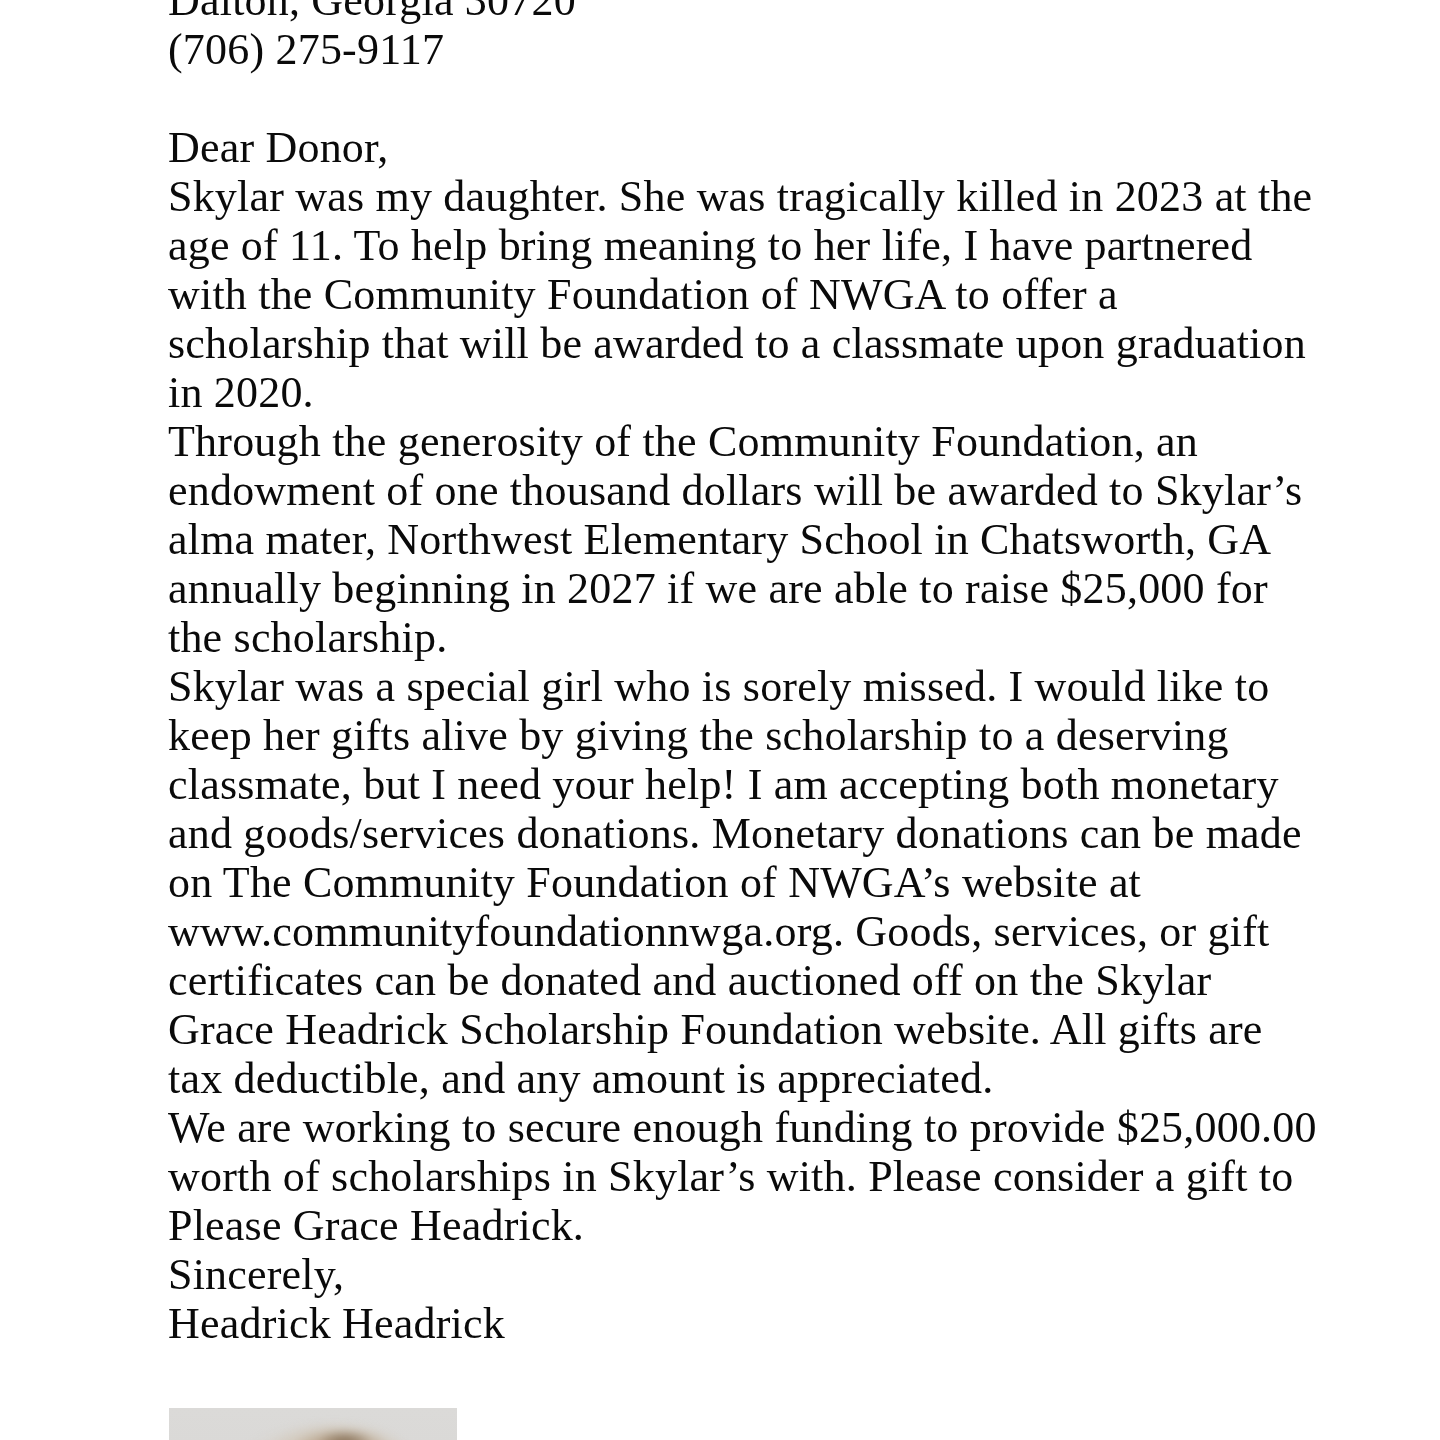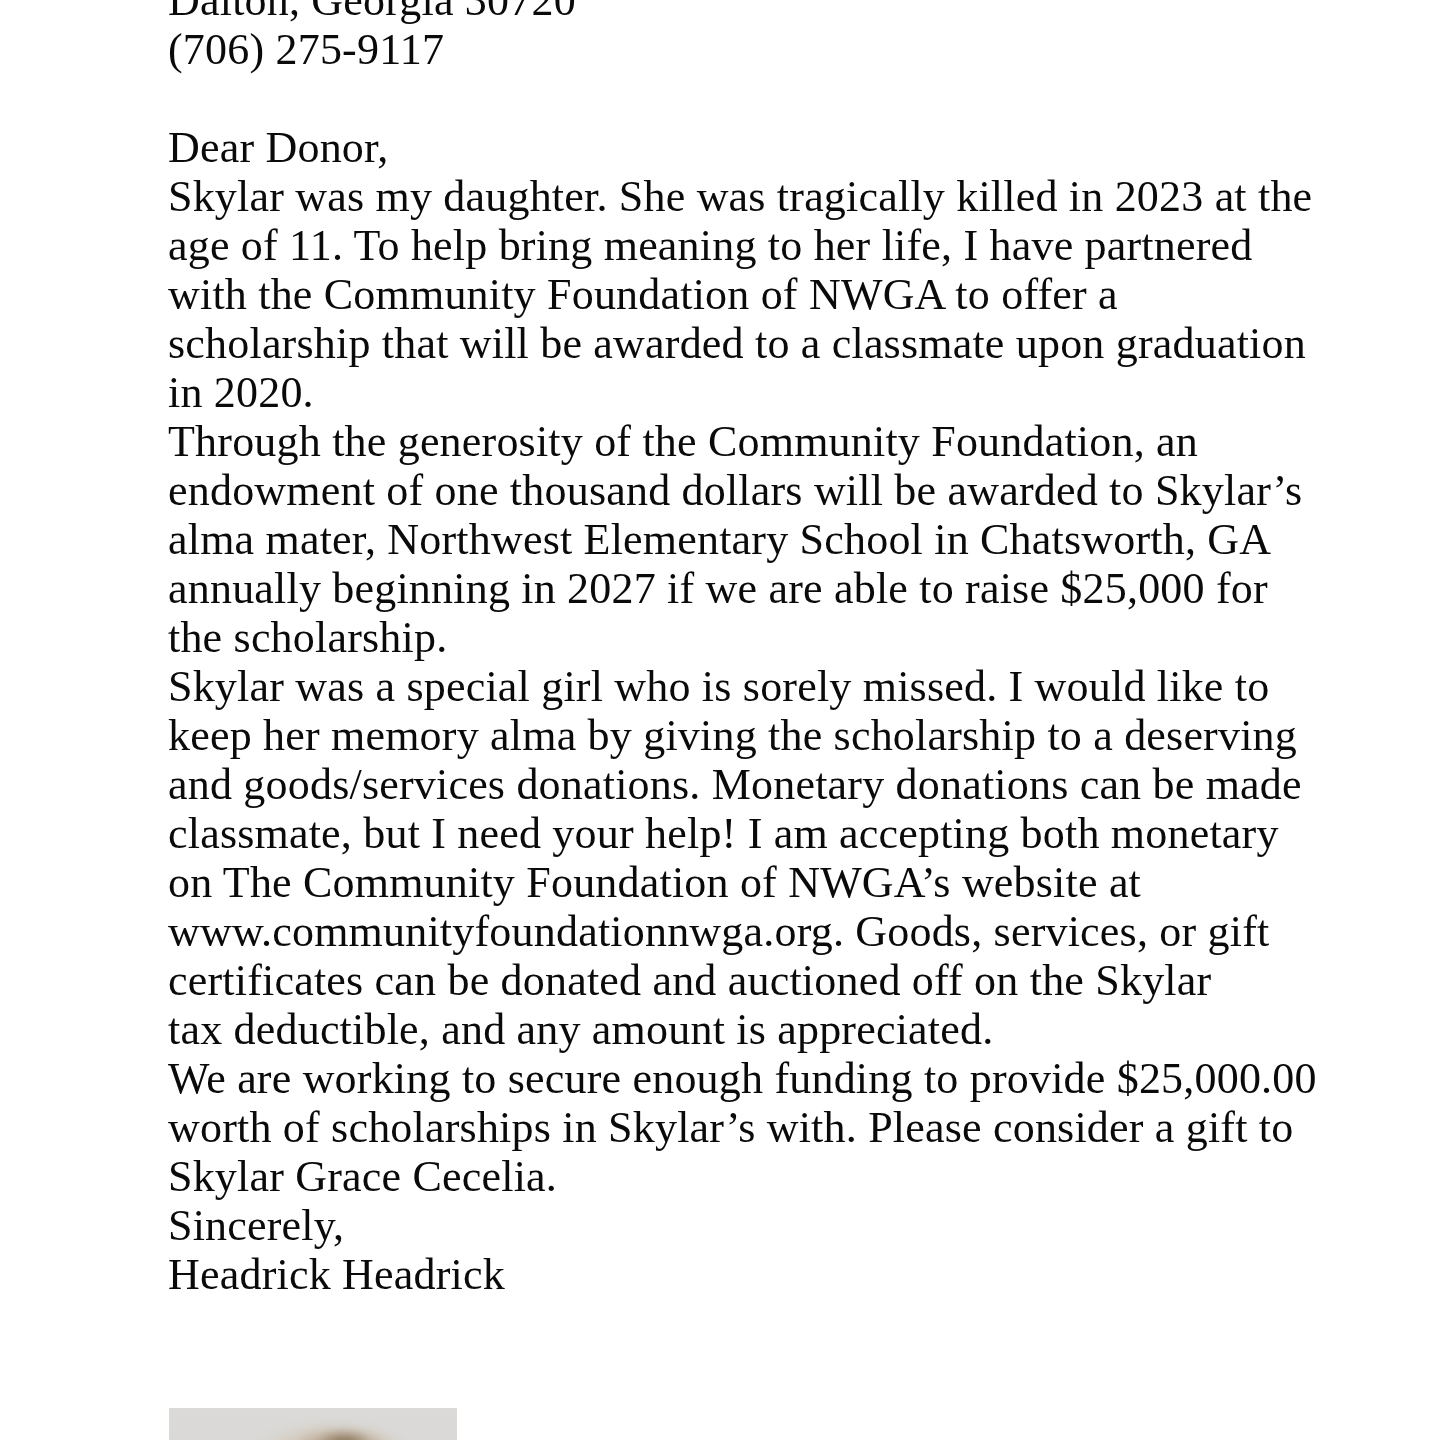--- a/index.html
+++ b/index.html
@@ -61,29 +61,30 @@
     <div class="line">age of 11. To help bring meaning to her life, I have partnered</div>
     <div class="line">with the Community Foundation of NWGA to offer a</div>
     <div class="line">scholarship that will be awarded to a classmate upon graduation</div>
     <div class="line">in 2020.</div>
     <div class="line">Through the generosity of the Community Foundation, an</div>
     <div class="line">endowment of one thousand dollars will be awarded to Skylar’s</div>
     <div class="line">alma mater, Northwest Elementary School in Chatsworth, GA</div>
     <div class="line">annually beginning in 2027 if we are able to raise $25,000 for</div>
     <div class="line">the scholarship.</div>
     <div class="line">Skylar was a special girl who is sorely missed. I would like to</div>
-    <div class="line">keep her memory alma by giving the scholarship to a deserving</div>
+    <div class="line">keep her gifts alive by giving the scholarship to a deserving</div>
+    <div class="line">classmate, but I need your help! I am accepting both monetary</div>
     <div class="line">and goods/services donations. Monetary donations can be made</div>
-    <div class="line">classmate, but I need your help! I am accepting both monetary</div>
     <div class="line">on The Community Foundation of NWGA’s website at</div>
     <div class="line">www.communityfoundationnwga.org. Goods, services, or gift</div>
     <div class="line">certificates can be donated and auctioned off on the Skylar</div>
+    <div class="line">Grace Headrick Scholarship Foundation website. All gifts are</div>
     <div class="line">tax deductible, and any amount is appreciated.</div>
     <div class="line">We are working to secure enough funding to provide $25,000.00</div>
     <div class="line">worth of scholarships in Skylar’s with. Please consider a gift to</div>
-    <div class="line">Skylar Grace Cecelia.</div>
+    <div class="line">Please Grace Headrick.</div>
     <div class="line">Sincerely,</div>
     <div class="line">Headrick Headrick</div>
   </div>
 
 <div class="photo">
   <div class="hair"></div>
 </div>
 
 </body></html>

